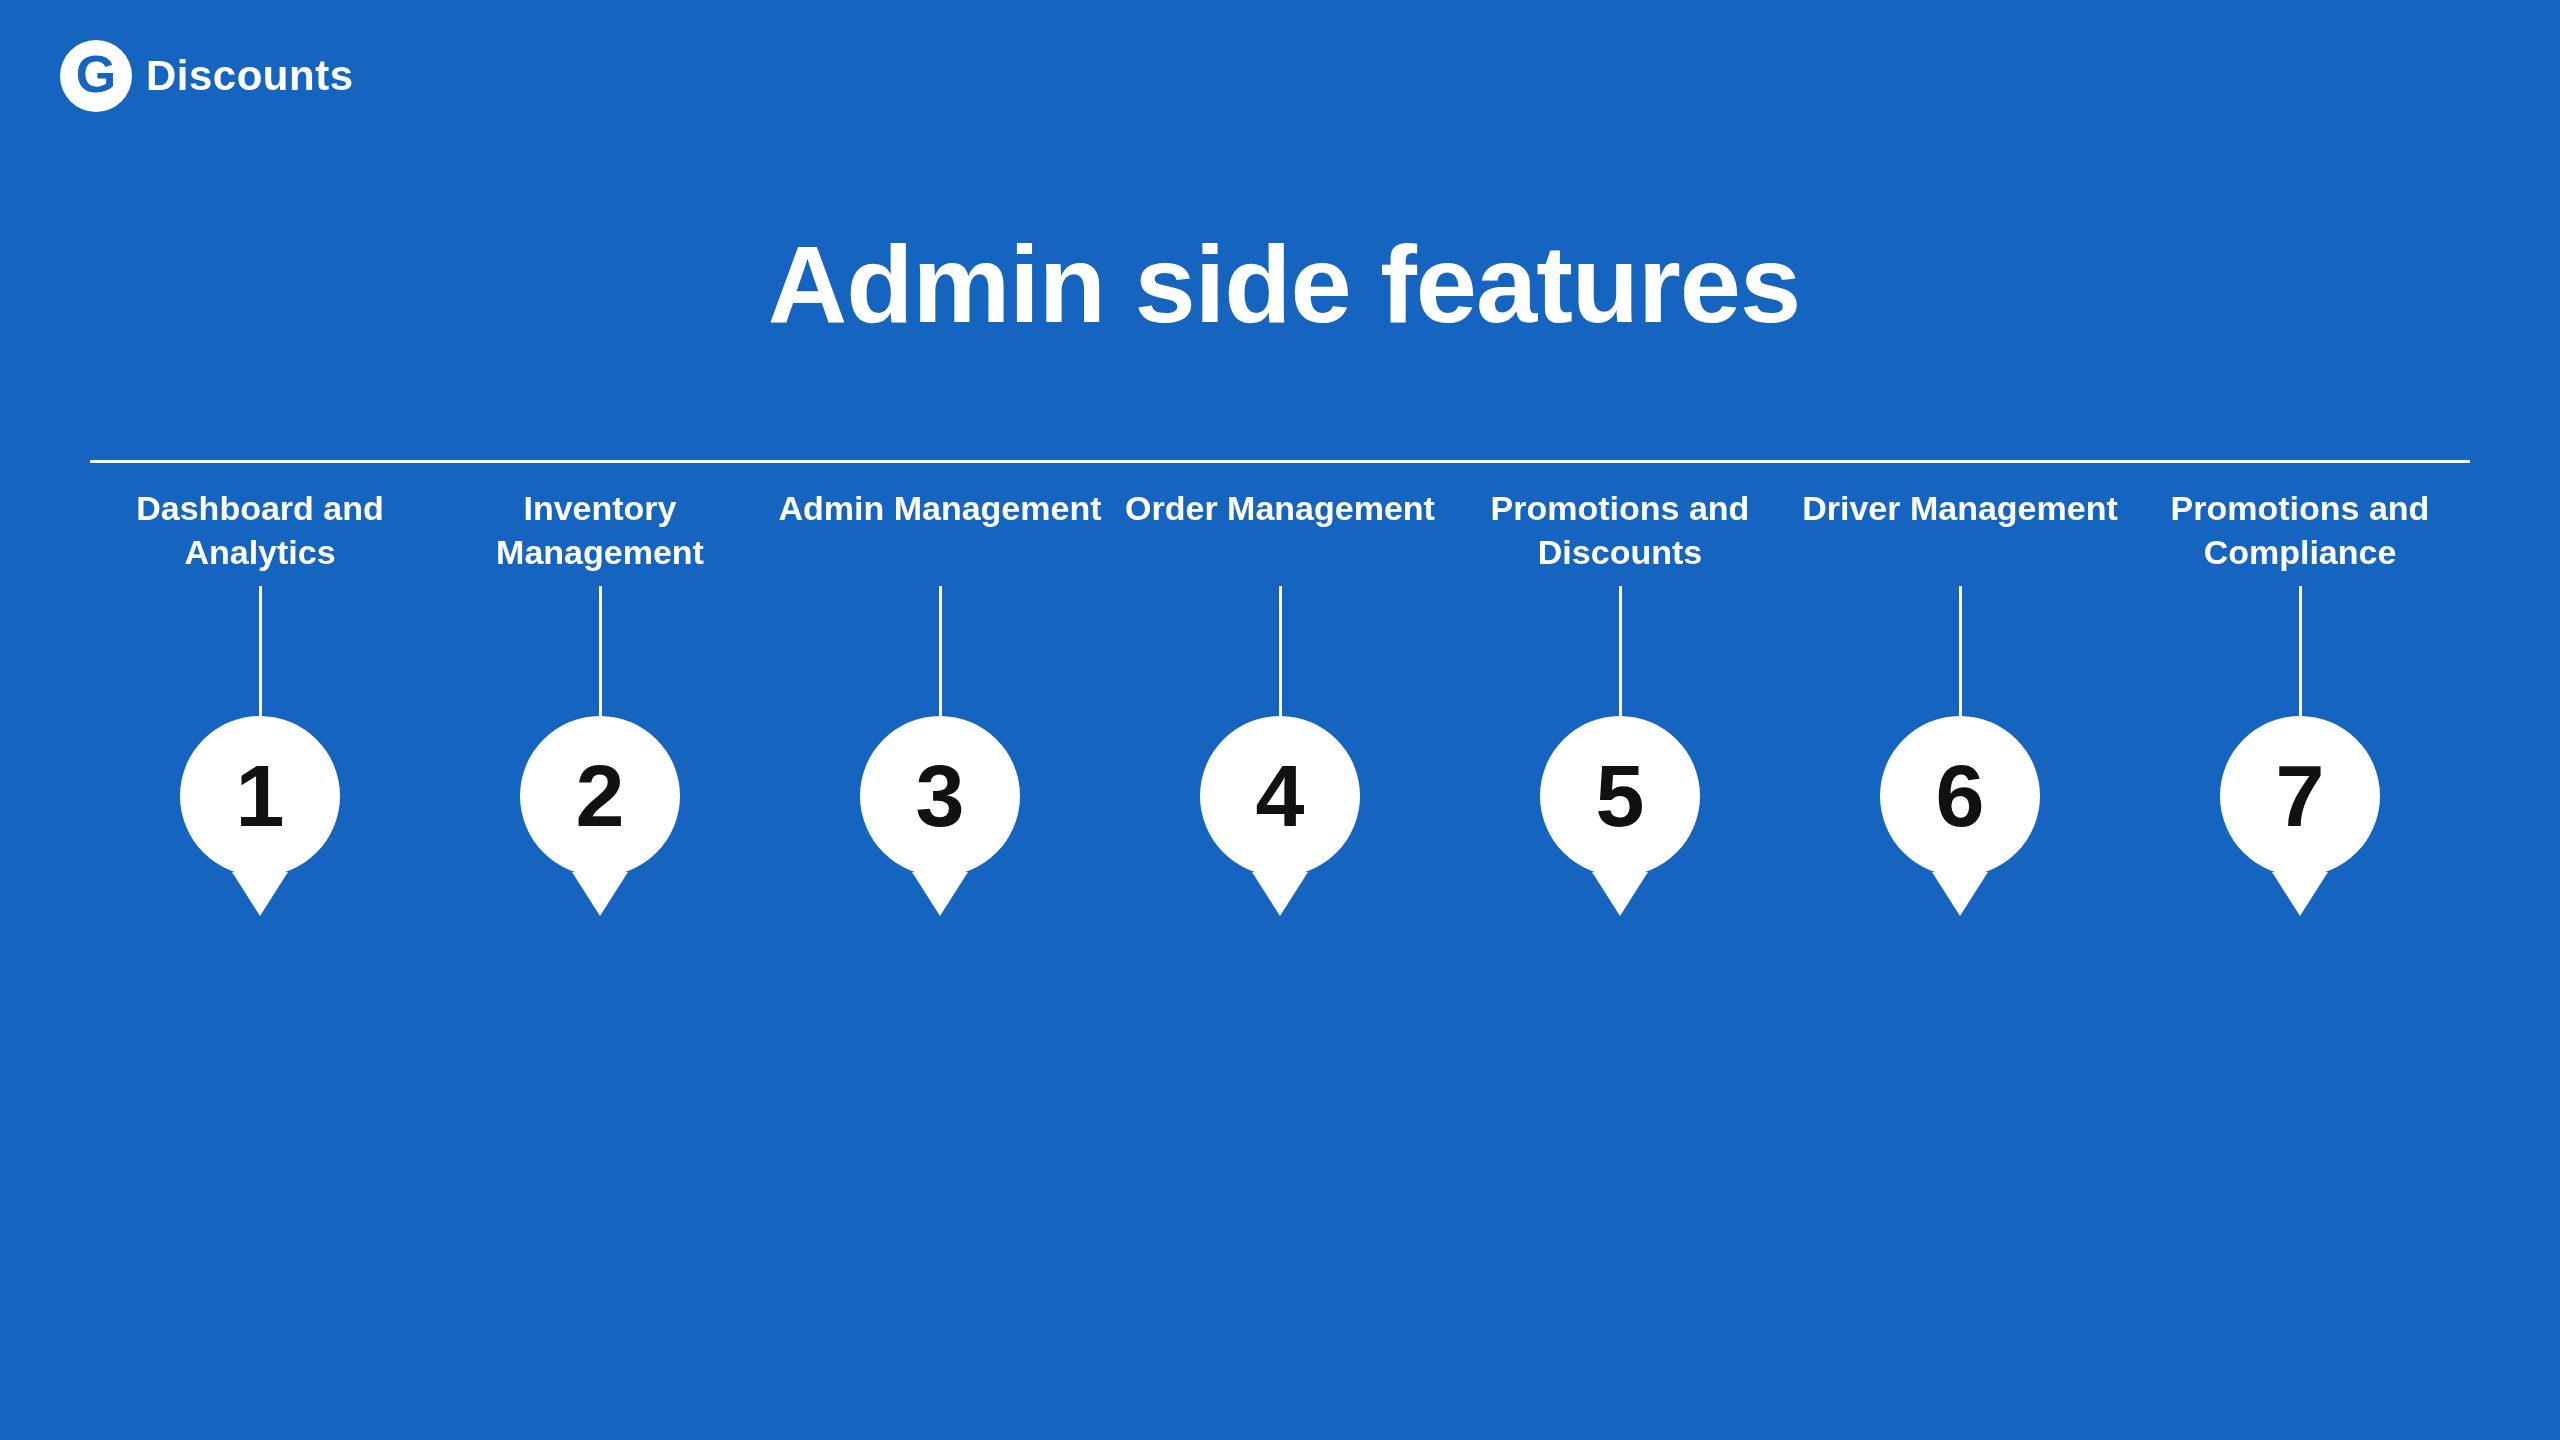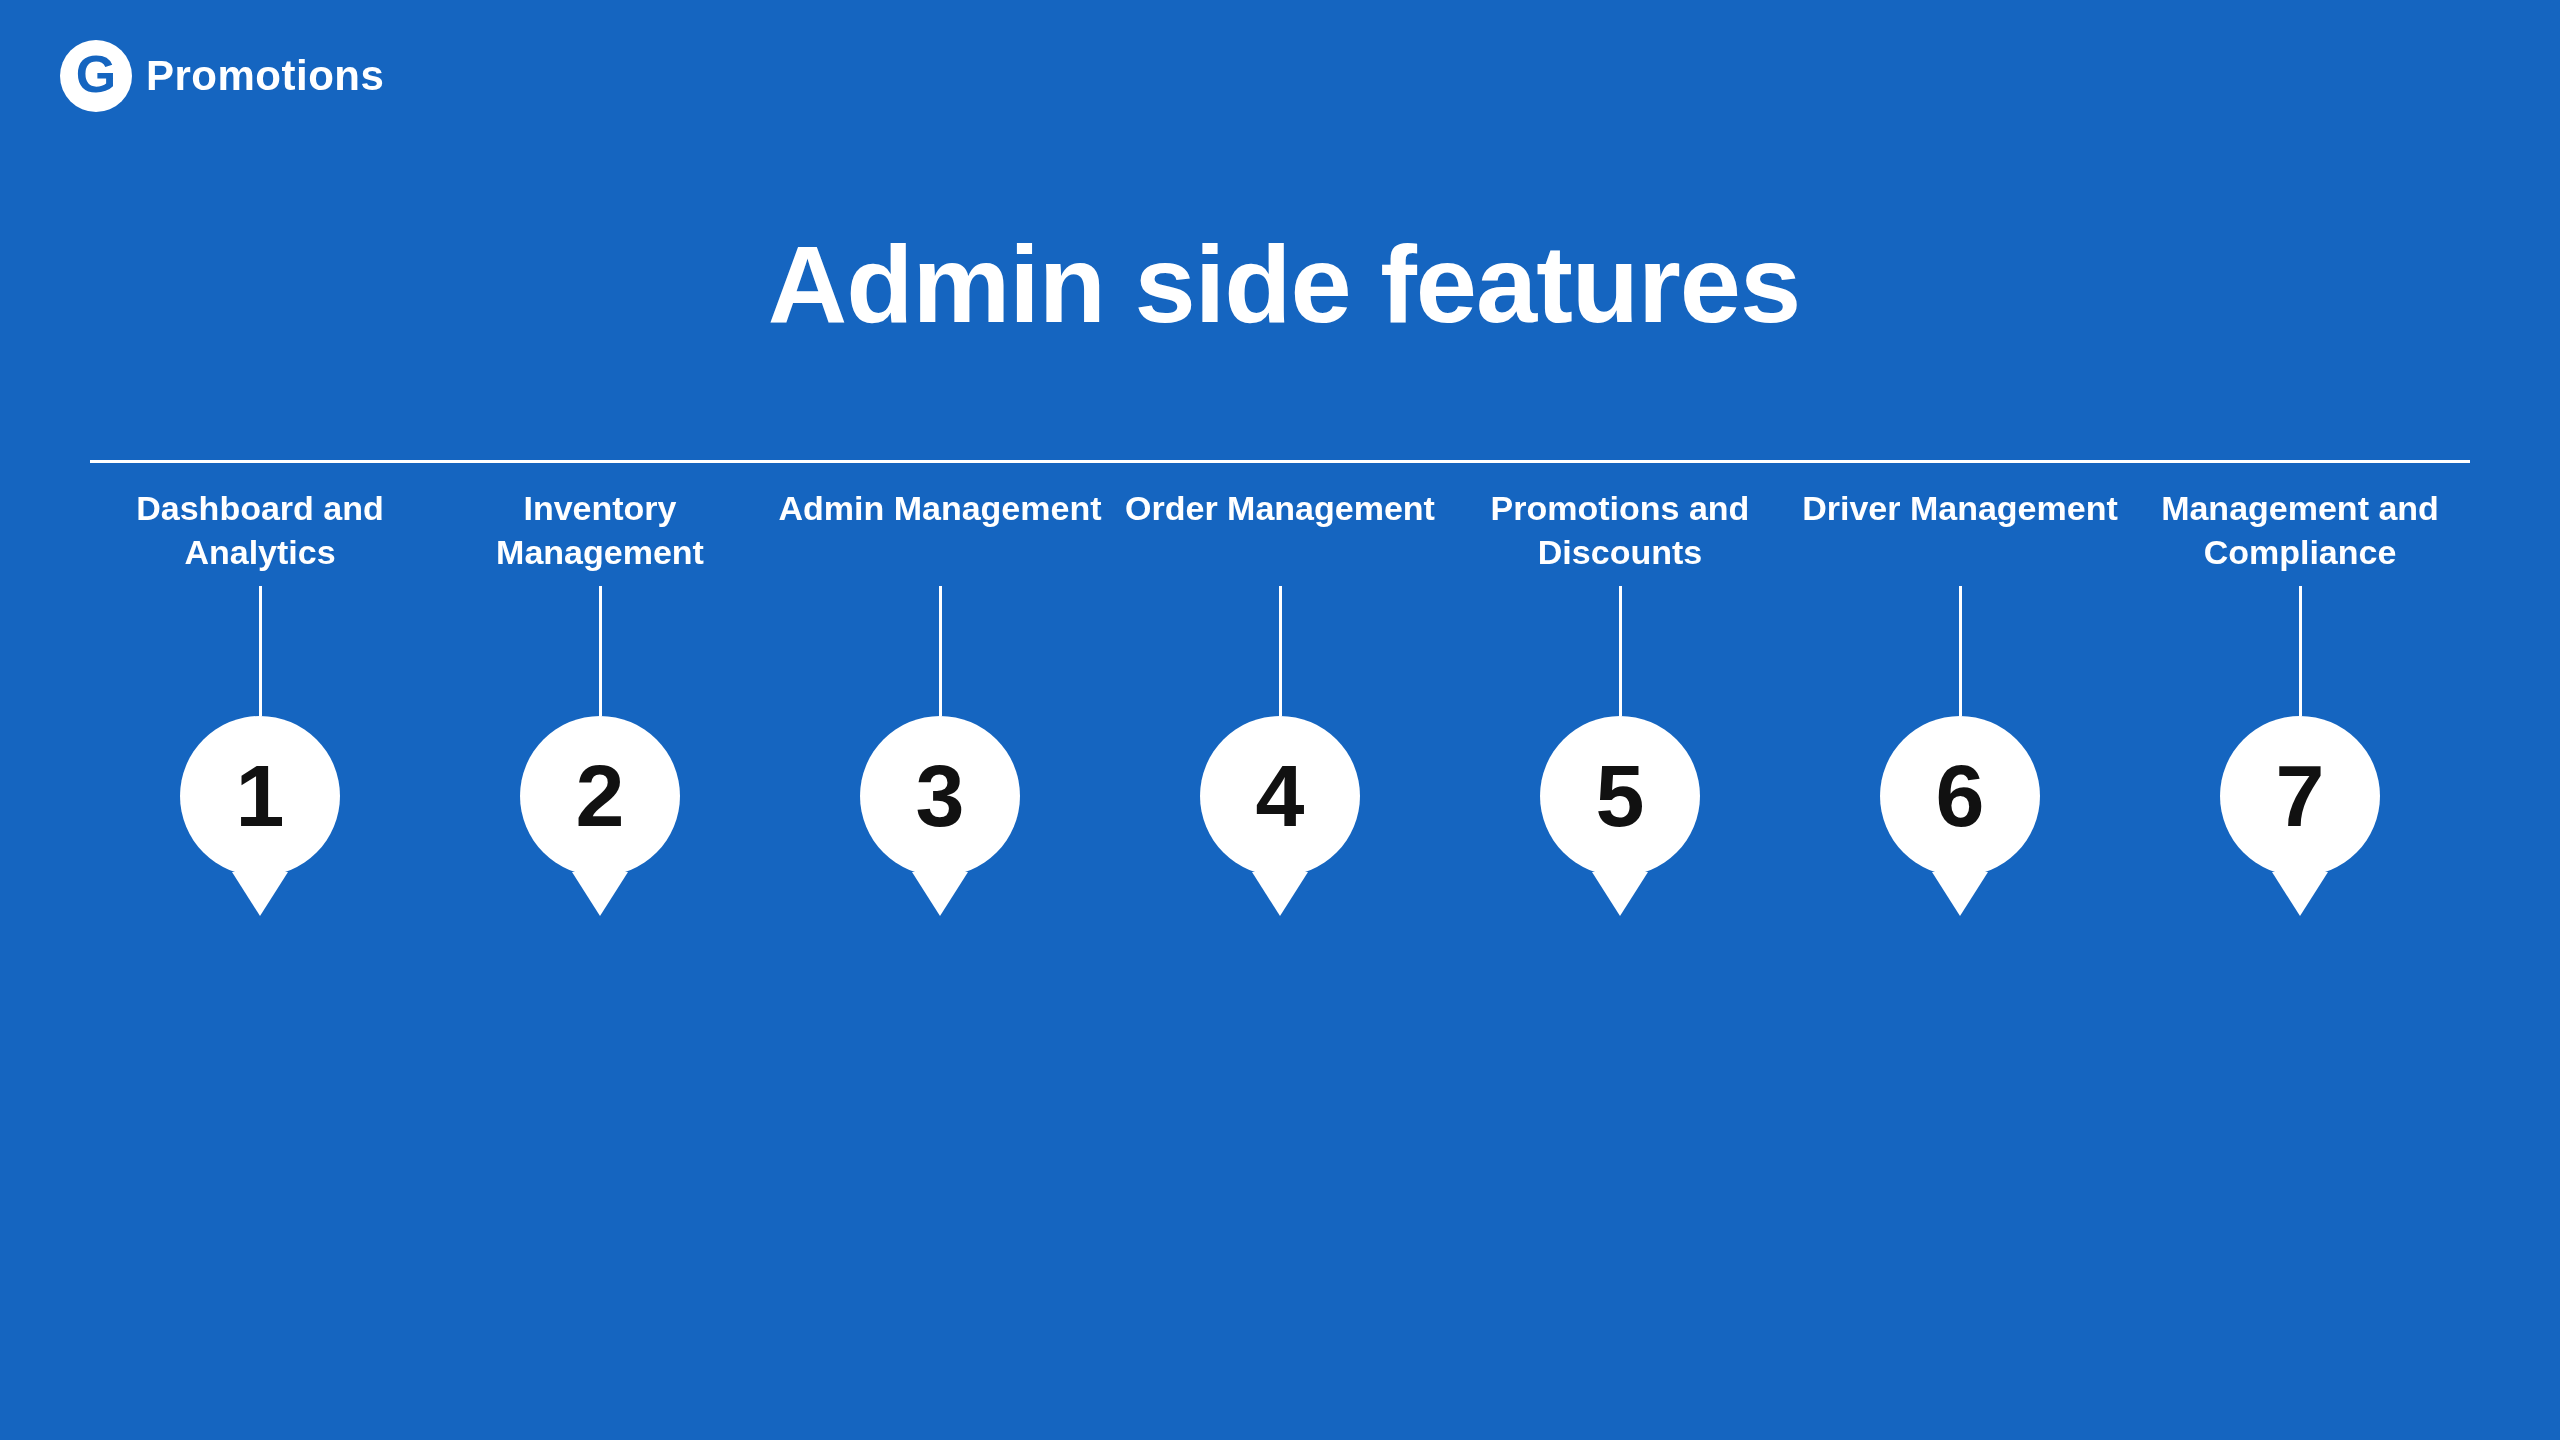--- a/index.html
+++ b/index.html
@@ -138,21 +138,21 @@
   </style>
 </head>
 <body>
 
 <div class="logo-area">
   <svg class="logo-icon" viewBox="0 0 72 72" fill="none" xmlns="http://www.w3.org/2000/svg">
 
     <circle cx="36" cy="36" r="36" fill="white"></circle>
     <text x="36" y="52" text-anchor="middle" font-size="52" font-weight="900" fill="#1565C0" font-family="Arial">G</text>
   </svg>
-  <span class="logo-text">Promotions</span>
+  <span class="logo-text">Discounts</span>
 </div>
 
 <h1 class="main-title">Admin side features</h1>
 
 <div class="features-row" id="features-container">
 
 <div class="feature-item">
       <div class="label-section">
         <div class="h-line"></div>
         <div class="feature-label">Dashboard and Analytics</div>
@@ -226,21 +226,21 @@
       <div class="pin-bubble">
         <div class="bubble-circle">
           <span class="bubble-number">6</span>
         </div>
         <div class="bubble-triangle"></div>
       </div>
     </div>
     <div class="feature-item">
       <div class="label-section">
         <div class="h-line"></div>
-        <div class="feature-label">Management and Compliance</div>
+        <div class="feature-label">Promotions and Compliance</div>
       </div>
       <div class="v-line"></div>
       <div class="pin-bubble">
         <div class="bubble-circle">
           <span class="bubble-number">7</span>
         </div>
         <div class="bubble-triangle"></div>
       </div>
     </div>
   </div>

